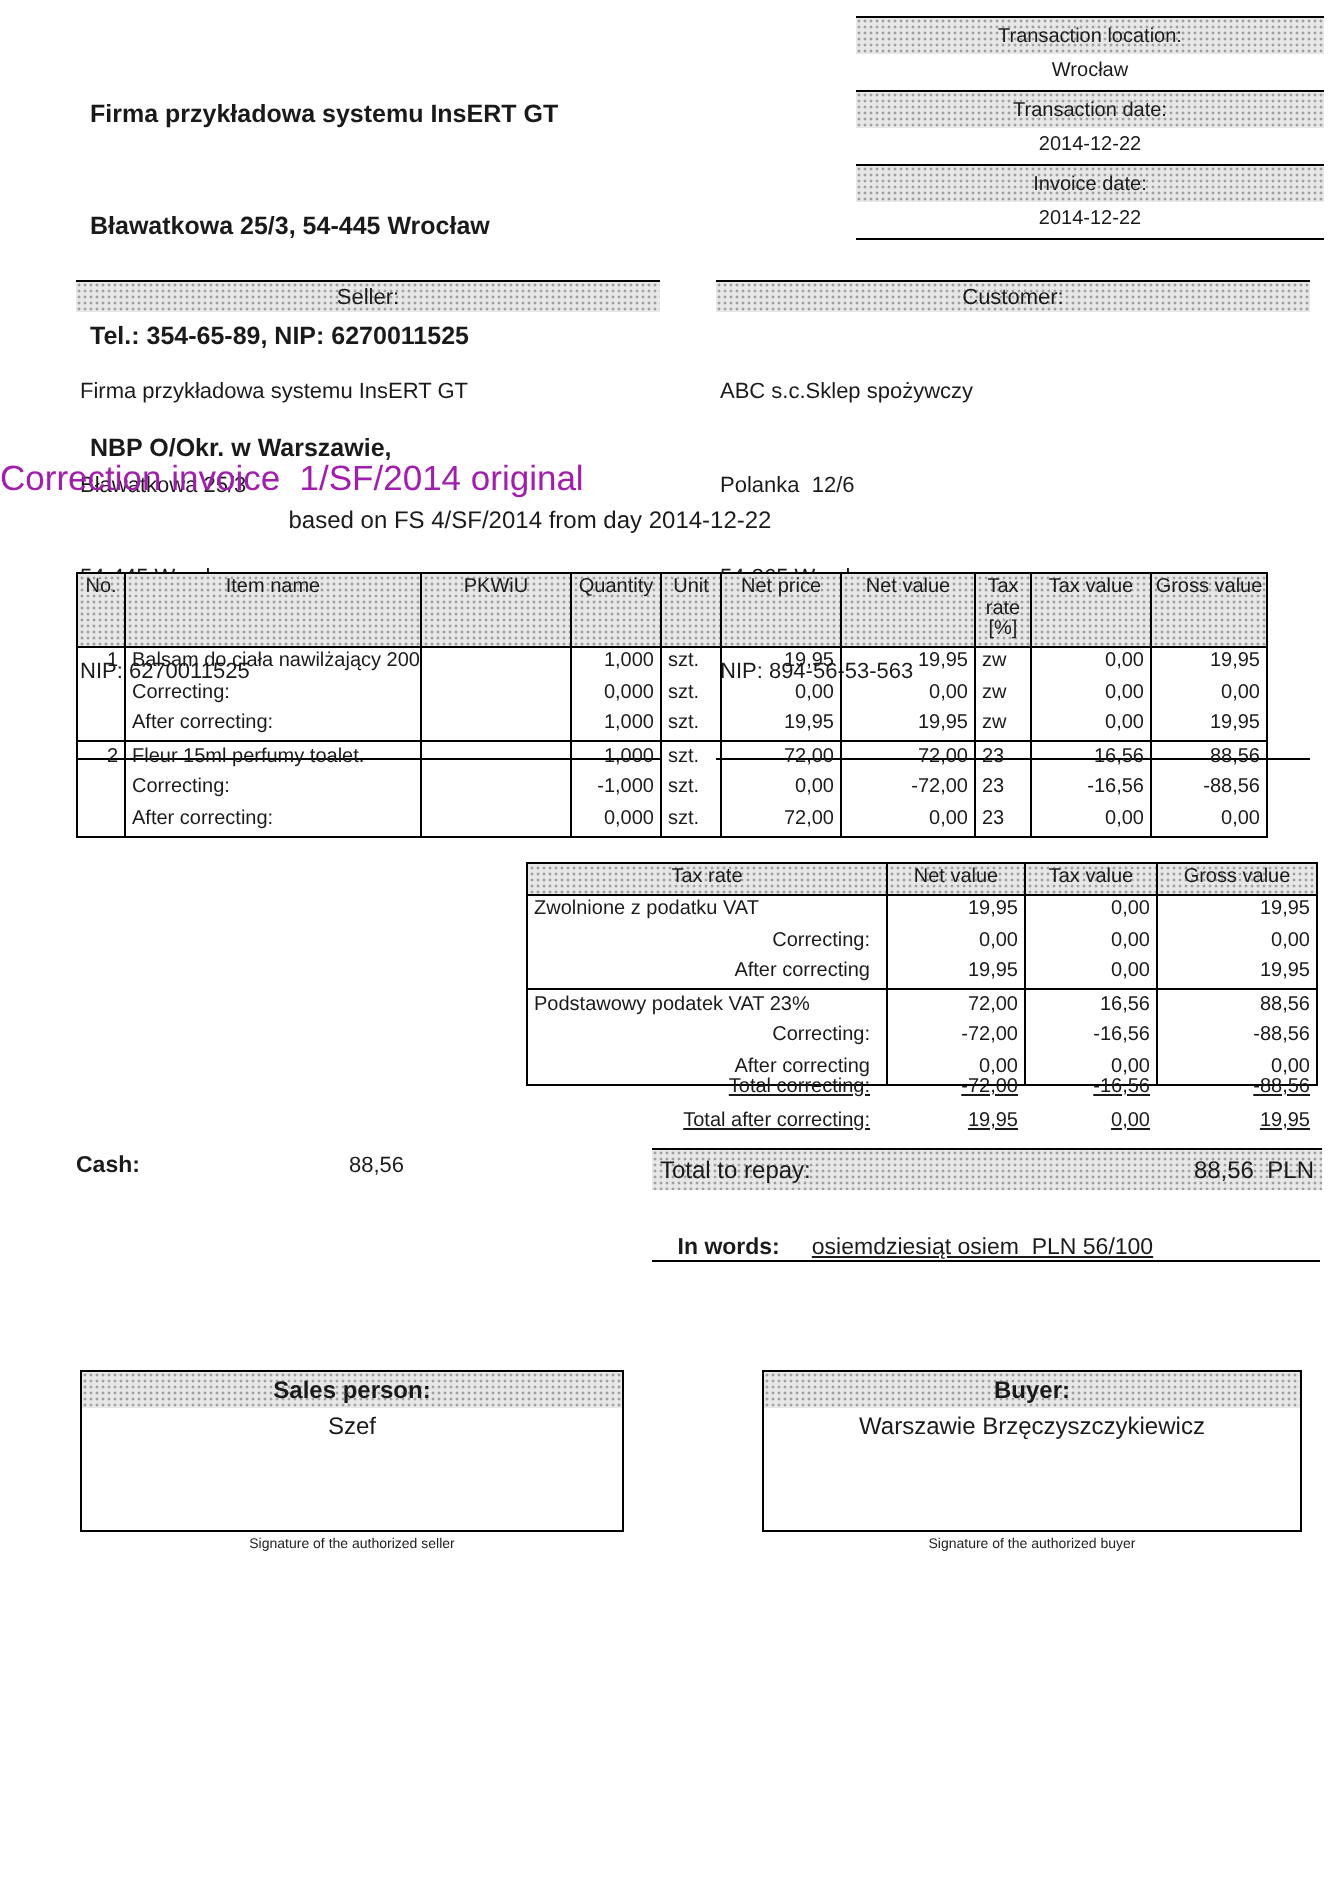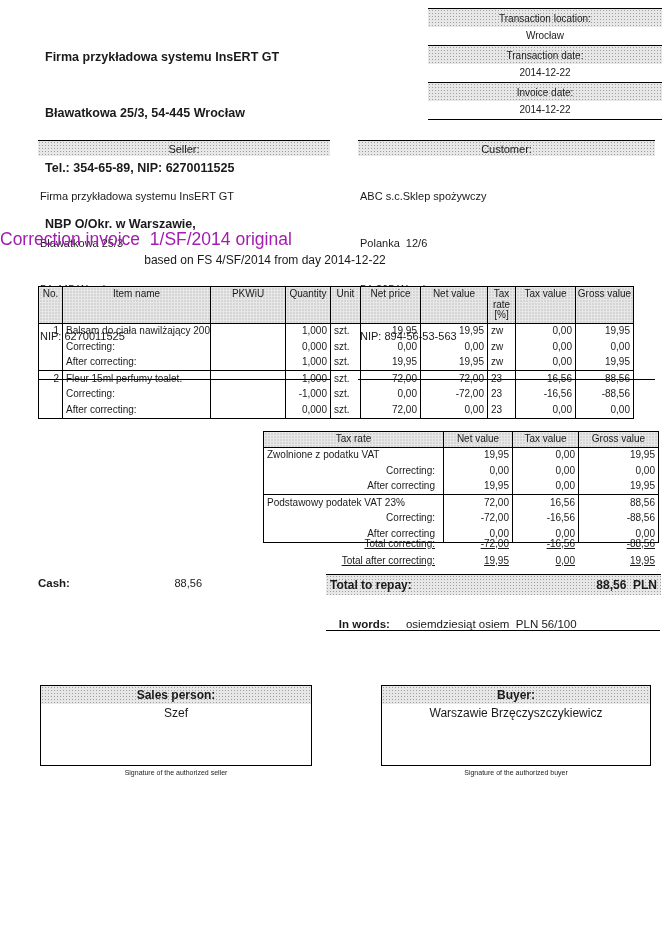--- a/index.html
+++ b/index.html
@@ -66,25 +66,25 @@
   .taxtotals td.tlabel { text-align:right; padding-right:8px; }
 
   
   .cash-label { position:absolute; left:38px; top:577px; font-size:11.5px; font-weight:bold; }
   .cash-value { position:absolute; left:130px; top:577px; width:72px; font-size:11px; text-align:right; }
 
   .totalbar {
     position:absolute; left:326px; top:574px; width:335px; height:21px;
     border-top:1px solid #000;
     display:flex; justify-content:space-between; align-items:center;
-    font-size:12px; font-weight:bold; padding:0 4px; white-space:pre;gap:30px;
+    font-size:12px; font-weight:normal; padding:0 4px; white-space:pre;gap:30px;
   }
   .inwords { position:absolute; left:326px; top:606px; width:335px; font-size:11.5px; white-space:pre; }
   .inwords .lbl { font-weight:bold; }
-  .inwords .val { margin-left:16px; }
+  .inwords .val { margin-left:16px;text-decoration:underline; }
   .inwords-line { position:absolute; left:326px; top:630px; width:334px; border-top:1px solid #000; }
 
   
   .sigbox { position:absolute; top:685px; height:81px; border:1px solid #000; background:#fff; }
   .sigbox.seller { left:40px; width:272px; }
   .sigbox.buyer { left:381px; width:270px; }
   .sig-header { text-align:center; font-weight:bold; font-size:12px; padding:2px 0; }
   .sig-name { text-align:center; font-size:12px; margin-top:2px; }
   .sig-caption { position:absolute; top:769px; text-align:center; font-size:7px; color:#222; }
   .sig-caption.seller { left:40px; width:272px; }

